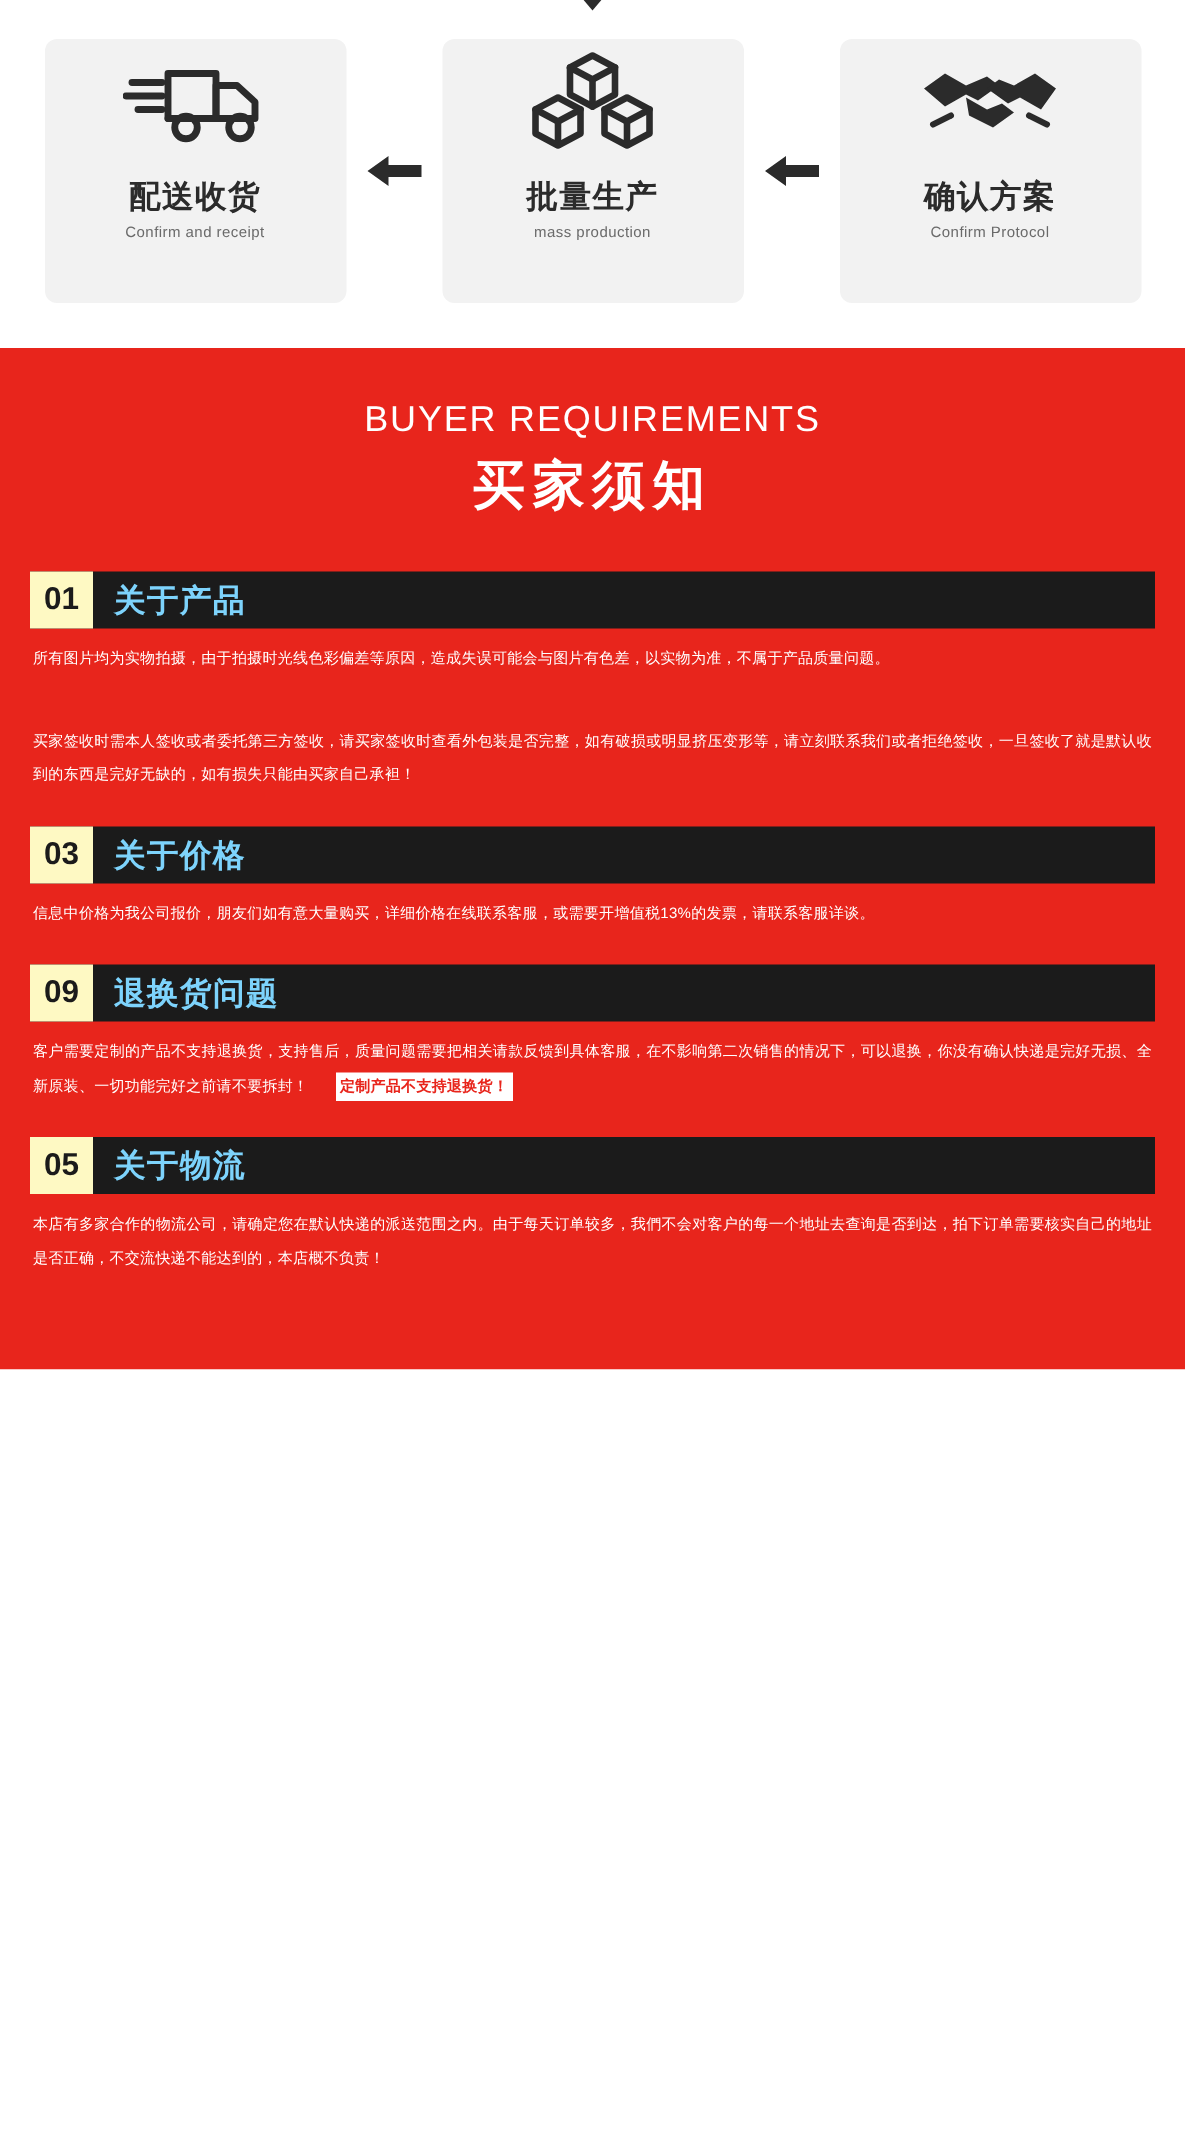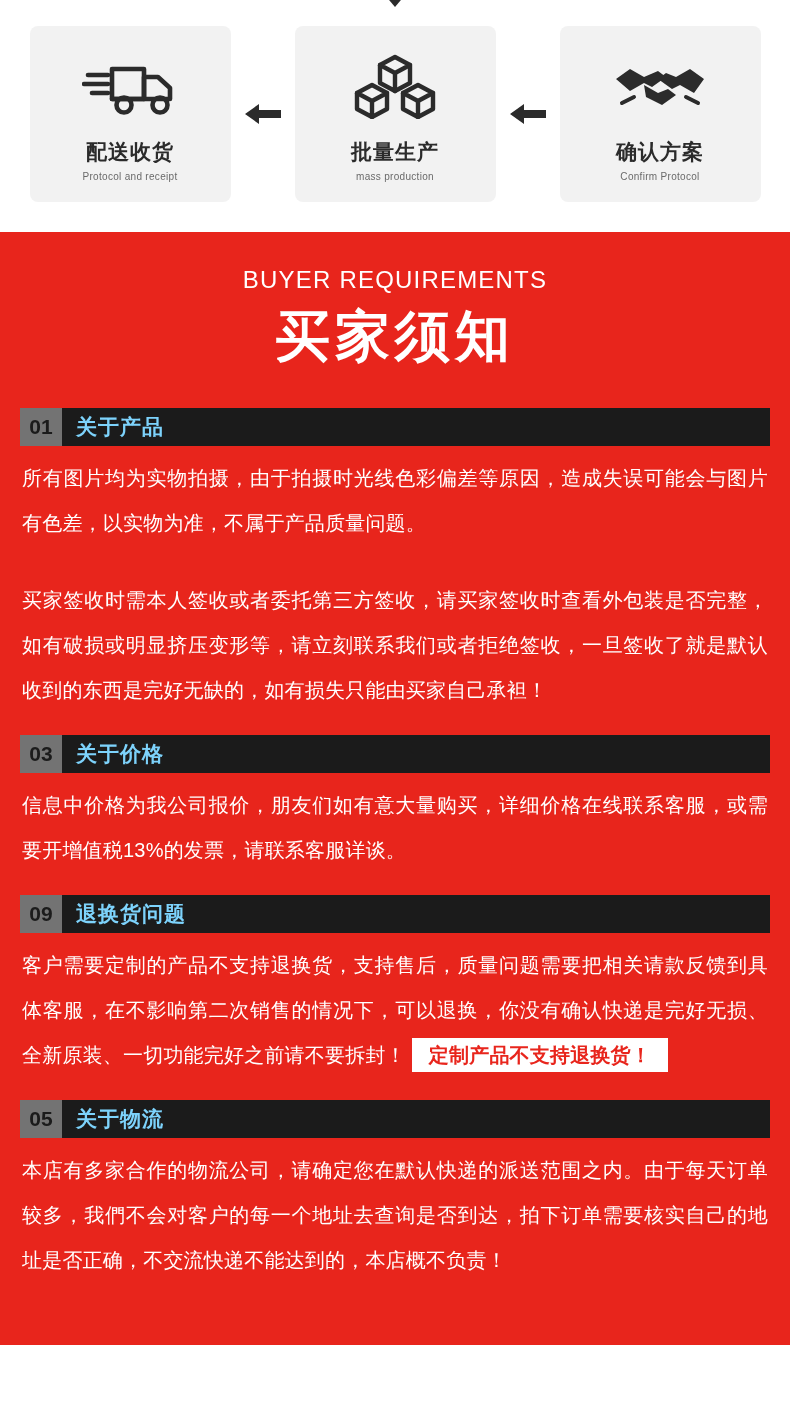--- a/index.html
+++ b/index.html
@@ -39,21 +39,21 @@
     padding-top: 26px;
   }
   .card {
     width: 201px;
     height: 176px;
     background: #f2f2f2;
     border-radius: 8px;
     display: flex;
     flex-direction: column;
     align-items: center;
-    justify-content: center;
+    justify-content: flex-start;
   }
   .card .icon-wrap {
     height: 80px;
     display: flex;
     align-items: center;
     justify-content: center;
     margin-bottom: 14px;
   }
   .card .cn {
     font-size: 21px;
@@ -84,68 +84,68 @@
   .buyer-en {
     text-align: center;
     color: #ffffff;
     font-size: 24px;
     letter-spacing: 1.2px;
     font-weight: 400;
   }
   .buyer-cn {
     text-align: center;
     color: #ffffff;
-    font-size: 55px;
+    font-size: 35px;
     font-weight: bold;
     letter-spacing: 5px;
     margin-top: 6px;
     margin-bottom: 34px;
   }
   .item { margin-bottom: 8px; }
   .item-head {
     display: flex;
     align-items: stretch;
     background: #1b1b1b;
     height: 38px;
     width: 100%;
   }
   .item-num {
-    background: #737373;
+    background: #fef9c3;
     color: #1b1b1b;
     font-size: 21px;
     font-weight: bold;
     width: 42px;
     display: flex;
     align-items: center;
     justify-content: center;
     letter-spacing: 0px;
   }
   .item-title {
     color: #7dd3fc;
     font-size: 21px;
     font-weight: bold;
     display: flex;
     align-items: center;
     padding-left: 14px;
     letter-spacing: 1px;
   }
   .item-body {
     color: #ffffff;
-    font-size: 20px;
+    font-size: 10px;
     line-height: 2.25;
     padding: 10px 2px 14px 2px;
     text-align: justify;
     letter-spacing: .2px;
   }
   .hl {
     background: #ffffff;
     color: #e8251c;
     font-weight: bold;
-    padding: 2px 17px;
-    margin-left: 6px;
+    padding: 2px 3px;
+    margin-left: 18px;
     display: inline-block;
     line-height: 1.5;
   }
   .sp-02 .item-head { height: 38px; }
 </style>
 </head>
 <body>
 
 <div class="page">
 
@@ -163,21 +163,21 @@
               <line x1="30" y1="44" x2="62" y2="44"></line>
               <line x1="6" y1="20" x2="26" y2="20"></line>
               <line x1="2" y1="29" x2="26" y2="29"></line>
               <line x1="10" y1="38" x2="26" y2="38"></line>
             </g>
             <circle cx="42" cy="50" r="7.5" fill="none" stroke="#2b2b2b" stroke-width="4.6"></circle>
             <circle cx="78" cy="50" r="7.5" fill="none" stroke="#2b2b2b" stroke-width="4.6"></circle>
           </svg>
         </div>
         <div class="cn">配送收货</div>
-        <div class="en">Protocol and receipt</div>
+        <div class="en">Confirm and receipt</div>
       </div>
 
       <div class="arrow-left">
         <svg width="40" height="26" viewBox="0 0 40 26" aria-hidden="true">
           <path d="M2 13 L16 3 L16 9 L38 9 L38 17 L16 17 L16 23 Z" fill="#2b2b2b"></path>
         </svg>
       </div>
 
       <div class="card">
         <div class="icon-wrap">

